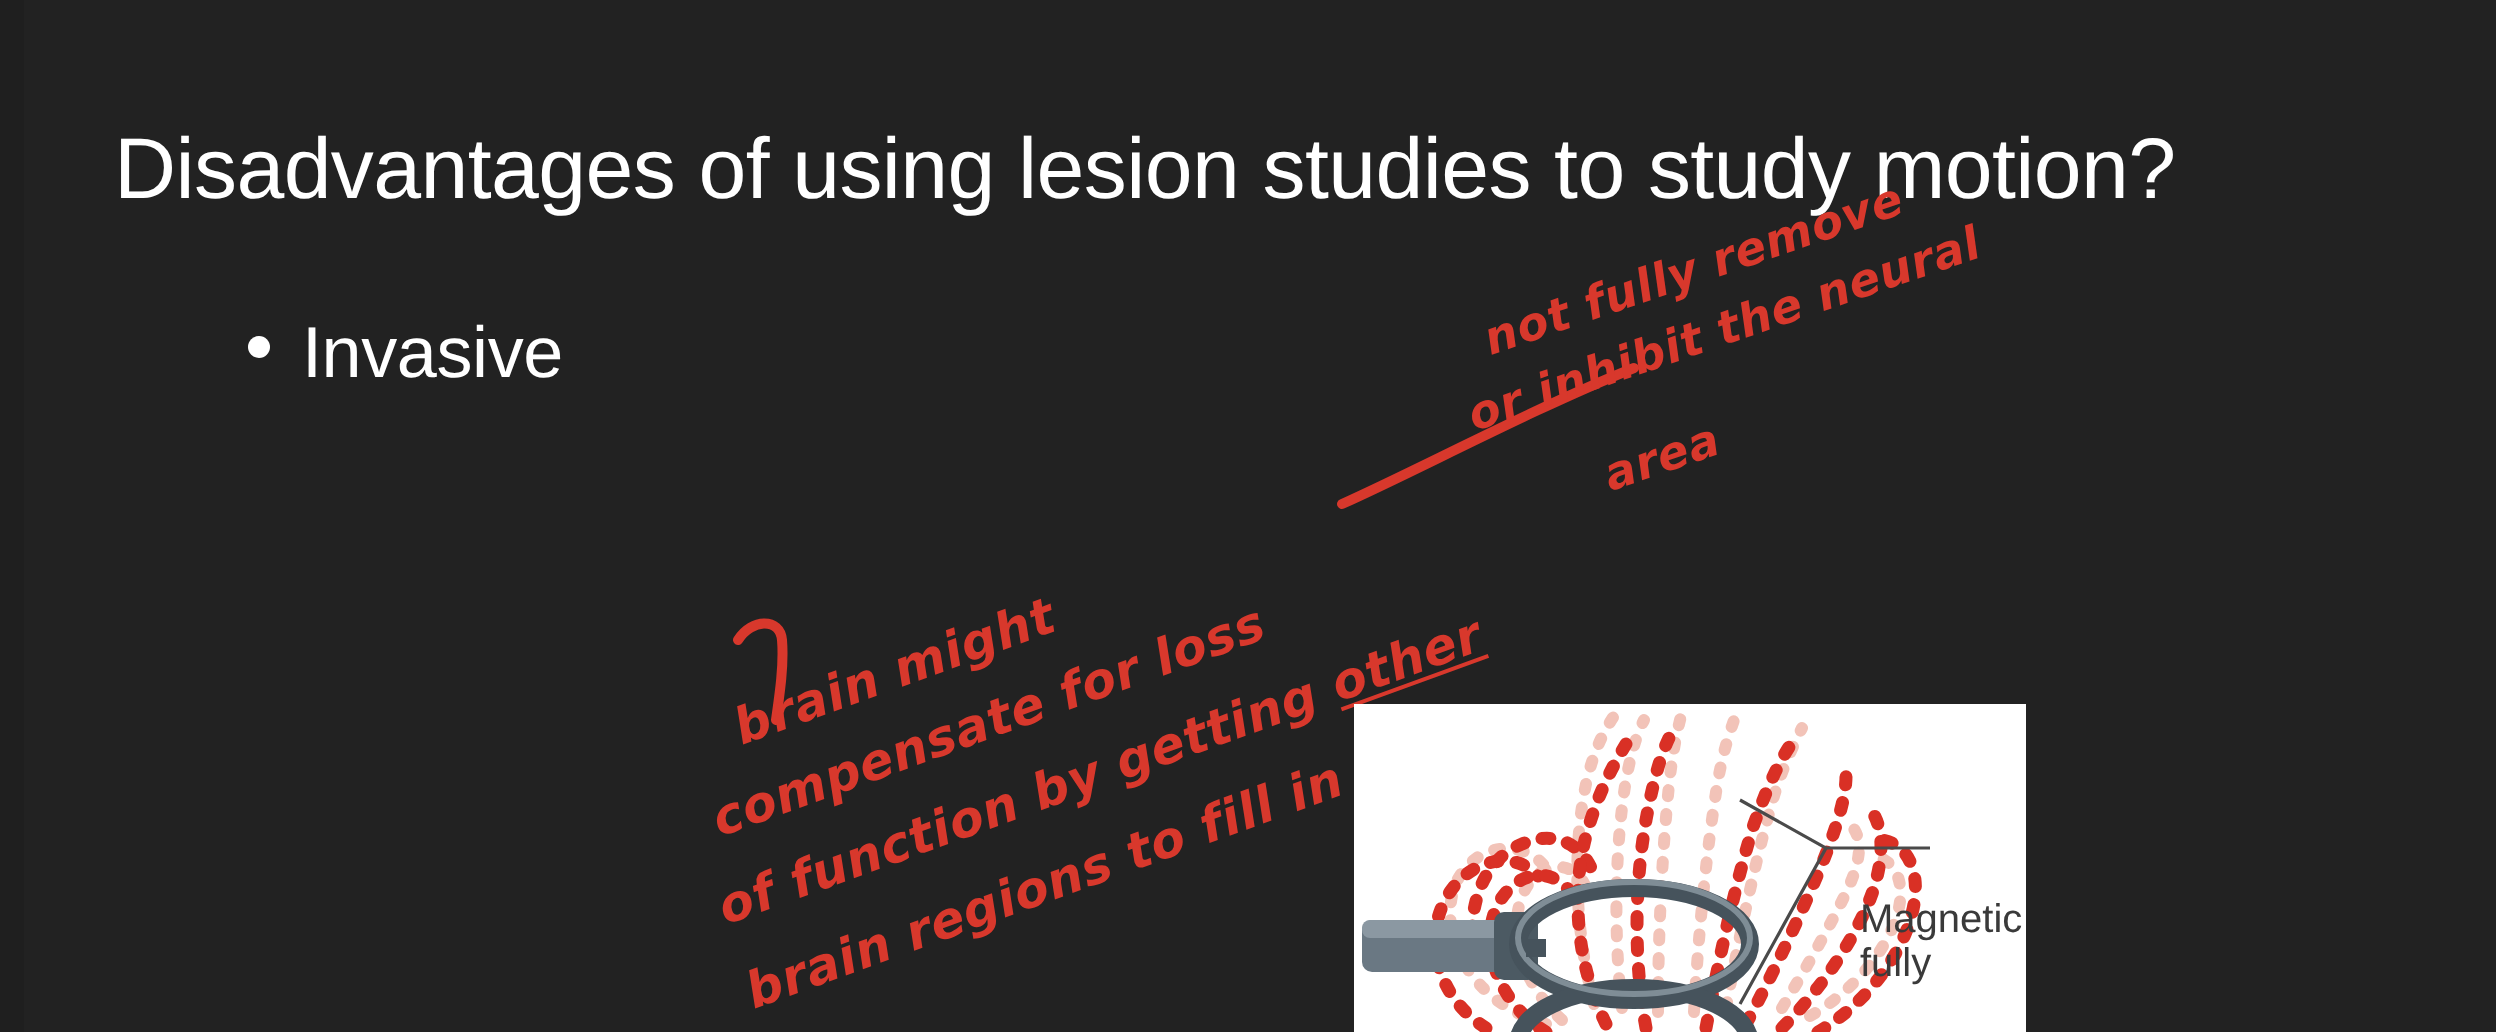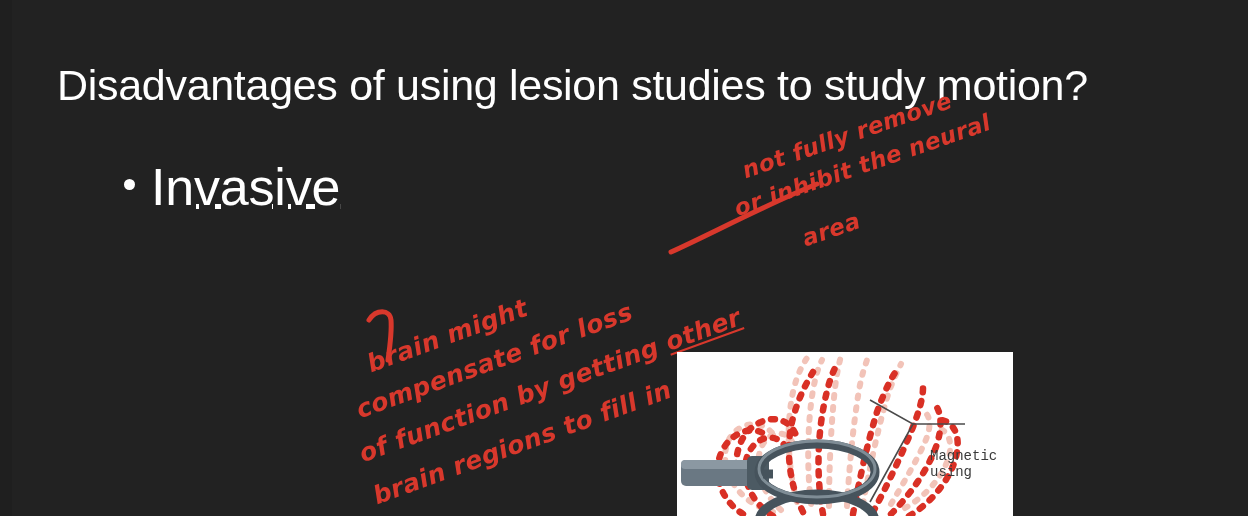--- a/index.html
+++ b/index.html
@@ -28,25 +28,24 @@
     font-weight: 400;
     letter-spacing: -0.3px;
     white-space: nowrap;
   }
 
   
   .bullet-row {
     position: absolute;
     left: 112px;
     color: #ffffff;
-    font-size: 52px;
+    font-size: 36px;
     line-height: 1.22;
     font-weight: 400;
     letter-spacing: -0.2px;
-    text-decoration: underline;
   }
   #bullet-1 { top: 152px; width: 600px; }
   #bullet-2 { top: 240px; width: 1100px; }
 
   .bullet-dot {
     display: inline-block;
     width: 11px;
     height: 11px;
     border-radius: 50%;
     background: #ffffff;
@@ -125,23 +124,23 @@
     height: 164px;
     background: #ffffff;
     overflow: hidden;
   }
   #figure-svg { display: block; }
   .fig-label {
     position: absolute;
     left: 253px;
     top: 97px;
     color: #3a3a3a;
-    font-size: 14px;
+    font-size: 20px;
     line-height: 1.12;
-    font-family: Liberation Mono, monospace;
+    font-family: Liberation Sans, sans-serif;
   }
 </style>
 </head>
 <body>
 
 <div id="slide">
 
   <div id="slide-title">Disadvantages of using lesion studies to study motion?</div>
 
   <div class="bullet-row" id="bullet-1">
@@ -213,17 +212,17 @@
       <path d="M86,122 L96,122" stroke="#46535c" stroke-width="9"></path>
 
       <g fill="none" stroke="#4a4a4a" stroke-width="1.6">
         <path d="M193,48 L236,72 L193,150"></path>
         <path d="M236,72 L288,72"></path>
       </g>
     </svg>
 
     <div class="fig-label">
       <div>Magnetic</div>
-      <div>using</div>
+      <div>fully</div>
     </div>
   </div>
 
 </div>
 
 </body></html>

